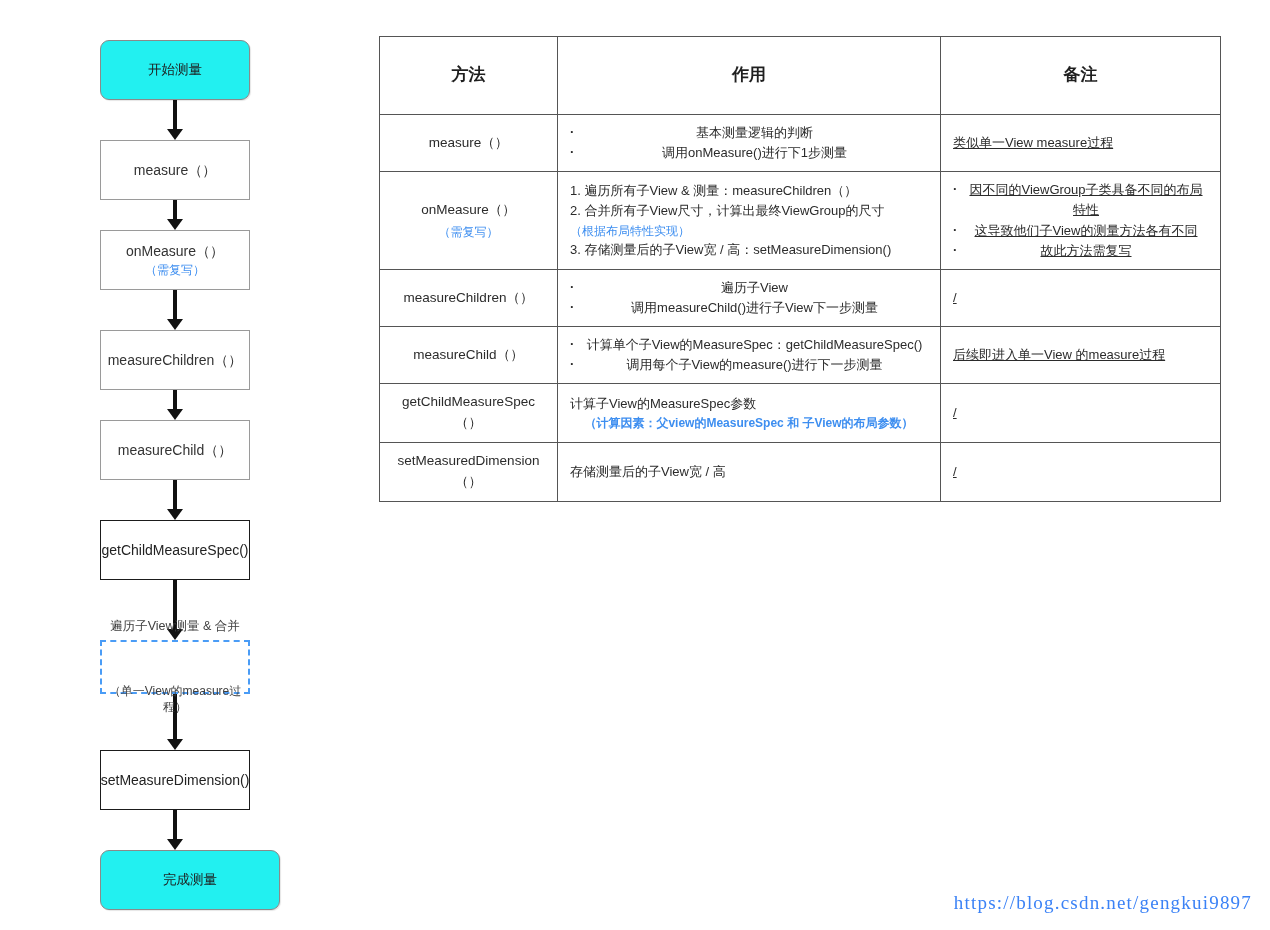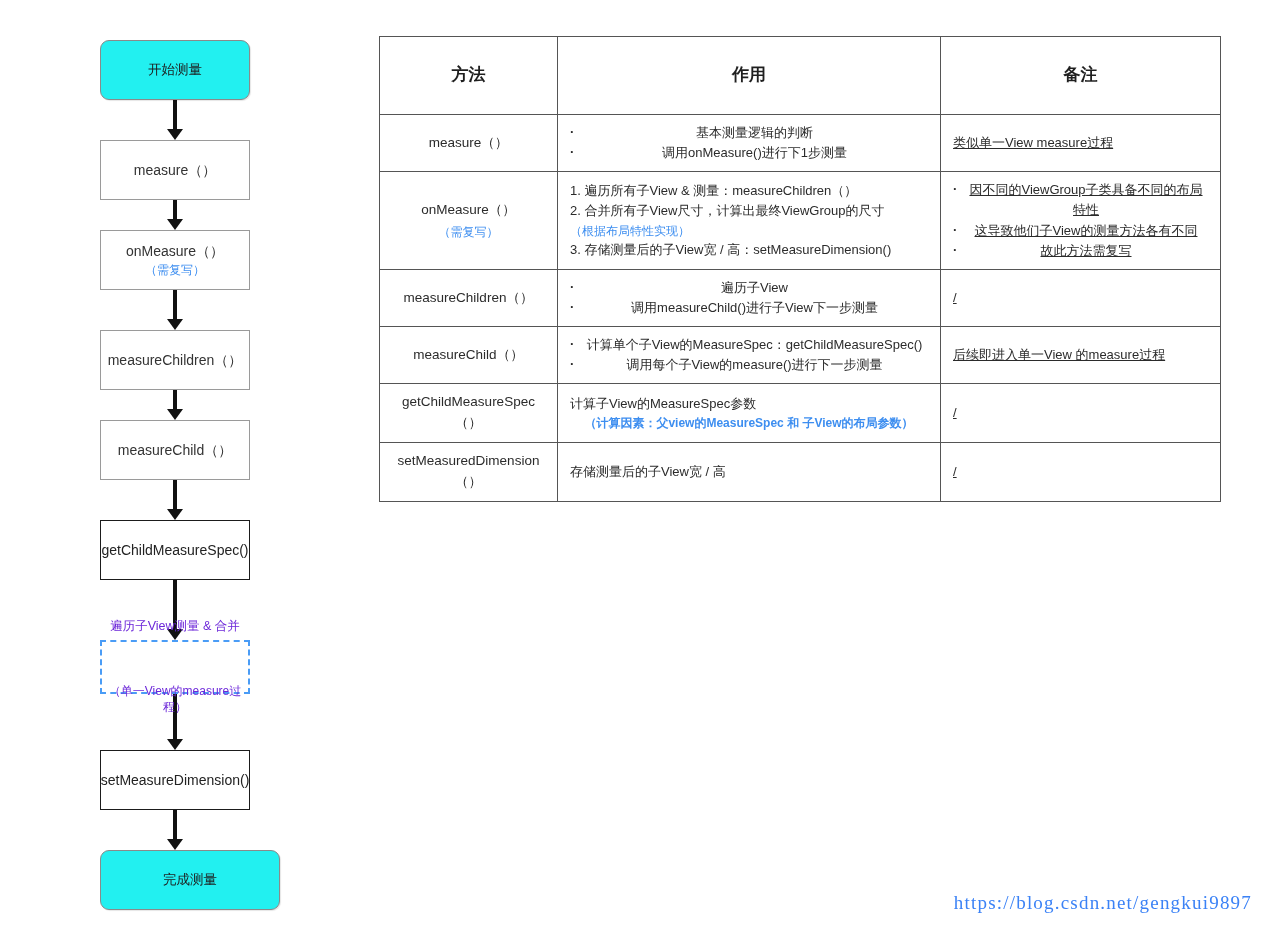--- a/index.html
+++ b/index.html
@@ -55,21 +55,21 @@
   }
   
   .node.process-strong {
     border: 1.6px solid #1b1b1b;
     color: #222222;
     font-size: 14px;
   }
   
   .node.dashed {
     border: 2px dashed #4a9cf6;
-    color: #6d28d9;
+    color: #404040;
     background: #ffffff;
     font-size: 12.5px;
     padding: 2px 4px;
     gap: 48px;
   }
   .node.dashed .l2 { font-size: 12px; }
 
   .node .sub {
     color: #3d8ef0;
     font-size: 12px;

